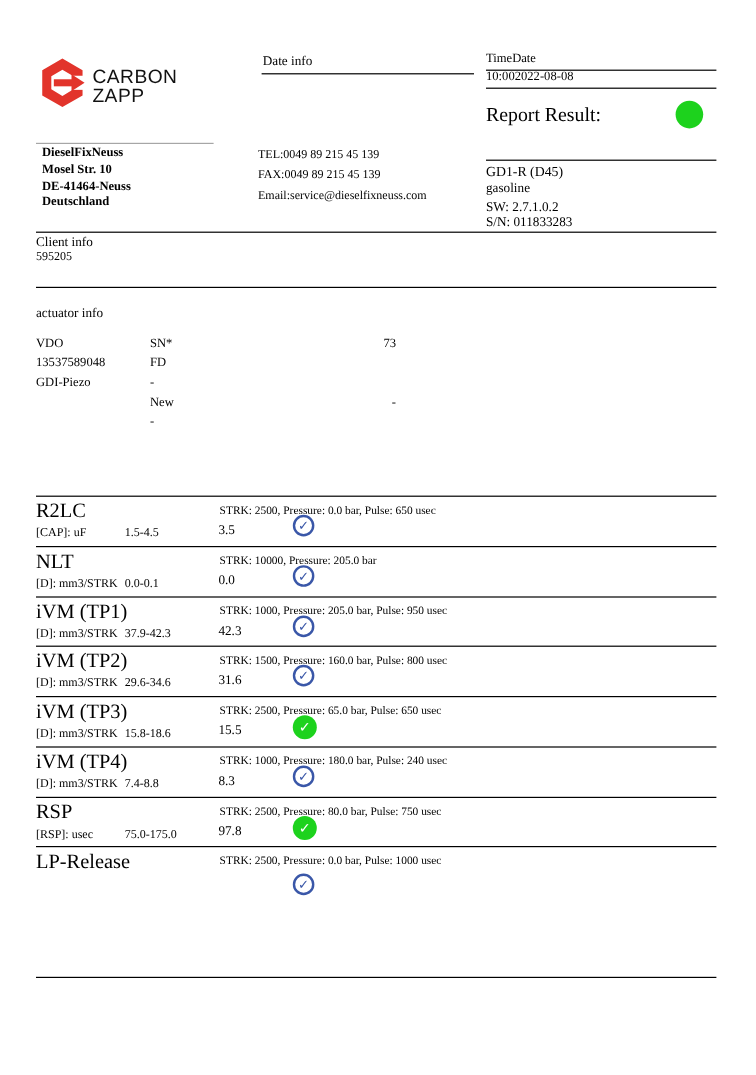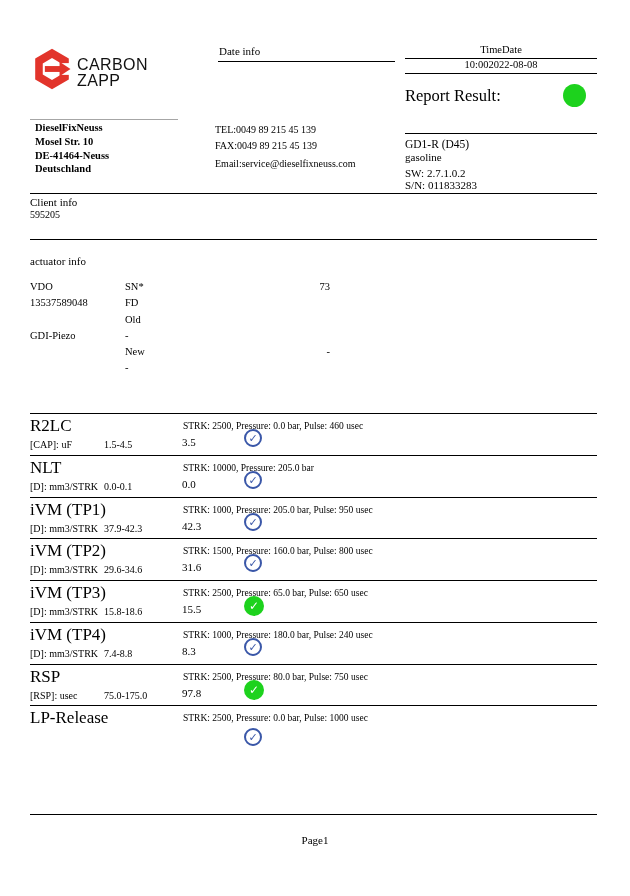--- a/index.html
+++ b/index.html
@@ -13,21 +13,21 @@
   .hline.gray { background:#a6a6a6; height:1px; }
 
   
   .logo-mark { position:absolute; left:31px; top:48px; width:42px; height:42px; }
   .brand { position:absolute; left:77px; top:57px; font-family:"Liberation Sans","DejaVu Sans",sans-serif; font-weight:400; font-size:16px; line-height:16px; letter-spacing:.4px; color:#111; }
 
   
   .owner-label { position:absolute; left:219px; top:45px; font-size:11px; }
   .owner-rule  { left:218px; top:61px; width:177px; }
   .td-table { position:absolute; left:405px; top:44px; width:192px; font-size:10.5px; }
-  .td-row { display:flex; justify-content:center; border-bottom:1.4px solid #000; height:15px; align-items:flex-start; }
+  .td-row { display:flex; justify-content:flex-start; border-bottom:1.4px solid #000; height:15px; align-items:flex-start; }
   .report-result { position:absolute; left:405px; top:86px; width:192px; height:26px; font-size:16.5px; }
   .check-green {
     border-radius:50%; background:#1dd21d; color:#fff; display:flex;
     align-items:center; justify-content:center;
     font-family:"DejaVu Sans",sans-serif; font-weight:bold;
   }
   .rr-icon { position:absolute; left:158px; top:-2px; width:23px; height:23px; font-size:14px; }
 
   
   .addr { position:absolute; left:35px; top:121px; font-size:10.5px; font-weight:bold; line-height:13.8px; }
@@ -140,44 +140,39 @@
       <span class="c1">VDO</span>
       <span class="c2">SN*</span>
       <span class="c3">73</span>
     </div>
     <div class="arow">
       <span class="c1">13537589048</span>
       <span class="c2">FD</span>
       <span class="c3"></span>
     </div>
     <div class="arow">
-      <span class="c1"></span>
-      <span class="c2">Old</span>
-      <span class="c3"></span>
-    </div>
-    <div class="arow">
       <span class="c1">GDI-Piezo</span>
       <span class="c2">-</span>
       <span class="c3"></span>
     </div>
     <div class="arow">
       <span class="c1"></span>
       <span class="c2">New</span>
       <span class="c3">-</span>
     </div>
     <div class="arow">
       <span class="c1"></span>
       <span class="c2">-</span>
       <span class="c3"></span>
     </div>
   </div>
 
   <div class="trow" style="top:413px">
     <div class="tname">R2LC</div>
-    <div class="tparams">STRK: 2500, Pressure: 0.0 bar, Pulse: 460 usec</div>
+    <div class="tparams">STRK: 2500, Pressure: 0.0 bar, Pulse: 650 usec</div>
     <div class="tunit">[CAP]: uF</div>
     <div class="trange">1.5-4.5</div>
     <div class="tvalue">3.5</div>
     <span class="sicon pass-blue"></span>
   </div>
   <div class="trow" style="top:455px">
     <div class="tname">NLT</div>
     <div class="tparams">STRK: 10000, Pressure: 205.0 bar</div>
     <div class="tunit">[D]: mm3/STRK</div>
     <div class="trange">0.0-0.1</div>
@@ -224,15 +219,14 @@
     <div class="tvalue">97.8</div>
     <span class="sicon pass-green"></span>
   </div>
   <div class="trow" style="top:705px;height:60px">
     <div class="tname">LP-Release</div>
     <div class="tparams">STRK: 2500, Pressure: 0.0 bar, Pulse: 1000 usec</div>
     <span class="sicon pass-blue" style="top:22px"></span>
   </div>
 
   <div class="hline footer-rule"></div>
-  <div class="page-num">Page1</div>
 
 </div>
 
 </body></html>

